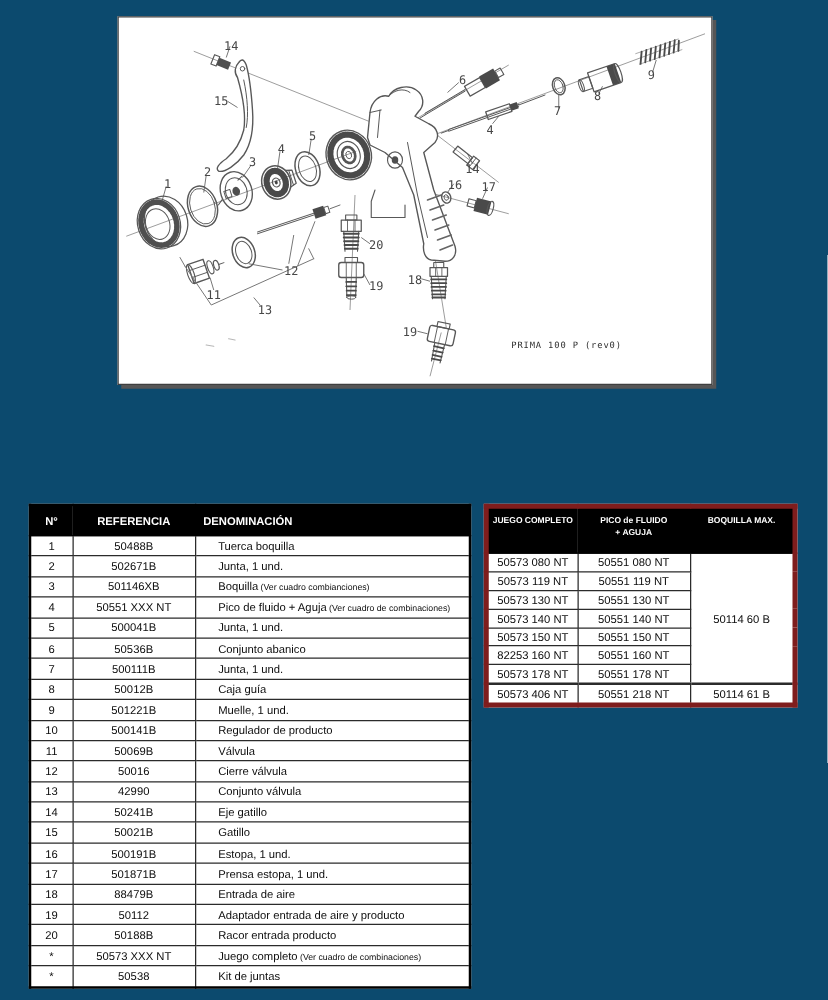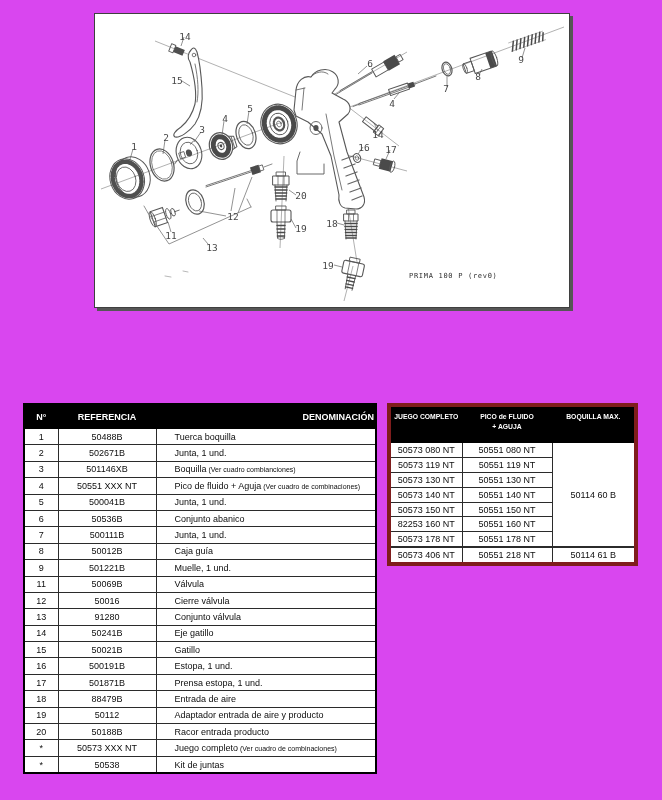--- a/index.html
+++ b/index.html
@@ -1,35 +1,35 @@
 <!DOCTYPE html>
 <html><head>
 <meta charset="utf-8">
 <style>
   html,body{margin:0;padding:0;background:#fff;}
-  .page{position:relative;width:662px;height:800px;background:#d946ef;overflow:hidden;
+  .page{position:relative;width:662px;height:800px;background:#0c4a6e;overflow:hidden;
         font-family:"Liberation Sans","DejaVu Sans",sans-serif;color:#111;}
 
   
   .diagram-box{position:absolute;left:94px;top:13px;width:474px;height:293px;
                border:1px solid #3f3f3f;box-shadow:3px 3px 0 #565656;background:#fff;}
   .diagram-box svg{position:absolute;left:0;top:0;}
   .caption{position:absolute;left:314px;top:258px;font-family:"DejaVu Sans Mono",monospace;
            font-size:7px;letter-spacing:.7px;color:#2e2e2e;white-space:nowrap;}
   .callouts text{font-family:"DejaVu Sans Mono",monospace;font-size:9.5px;fill:#474747;text-anchor:middle;}
 
   
   table{border-collapse:collapse;position:absolute;background:#fff;table-layout:fixed;}
   th{background:#000;color:#fff;font-weight:bold;border:1px solid #000;}
   td{border:1px solid #2b2b2b;font-size:9px;color:#0d0d0d;padding:0;text-align:center;
      overflow:hidden;white-space:nowrap;}
 
   .parts-table{left:23px;top:403px;width:352px;border:2px solid #000;}
   .parts-table th{font-size:9px;height:21px;}
-  .parts-table th.h2{text-align:right;padding-left:6px;}
+  .parts-table th.h2{text-align:left;padding-left:6px;}
   .parts-table td{height:15.4px;}
   .parts-table td.den{text-align:left;padding-left:18px;}
   .parts-table .note{font-size:7px;}
 
   .combos-table{left:387px;top:403px;width:247px;border:4px solid #7f1d1d;}
   .combos-table th{font-size:6.8px;height:29px;vertical-align:top;padding-top:5px;
                    white-space:pre-line;line-height:1.5;}
   .combos-table td{height:13.9px;}
   .combos-table tr.last td{border-top:2px solid #2b2b2b;}
 </style>
@@ -325,32 +325,37 @@
           <td>8</td>
           <td>50012B</td>
           <td class="den"><span>Caja guía</span></td>
         </tr>
         <tr>
           <td>9</td>
           <td>501221B</td>
           <td class="den"><span>Muelle, 1 und.</span></td>
         </tr>
         <tr>
+          <td>10</td>
+          <td>500141B</td>
+          <td class="den"><span>Regulador de producto</span></td>
+        </tr>
+        <tr>
           <td>11</td>
           <td>50069B</td>
           <td class="den"><span>Válvula</span></td>
         </tr>
         <tr>
           <td>12</td>
           <td>50016</td>
           <td class="den"><span>Cierre válvula</span></td>
         </tr>
         <tr>
           <td>13</td>
-          <td>91280</td>
+          <td>42990</td>
           <td class="den"><span>Conjunto válvula</span></td>
         </tr>
         <tr>
           <td>14</td>
           <td>50241B</td>
           <td class="den"><span>Eje gatillo</span></td>
         </tr>
         <tr>
           <td>15</td>
           <td>50021B</td>

